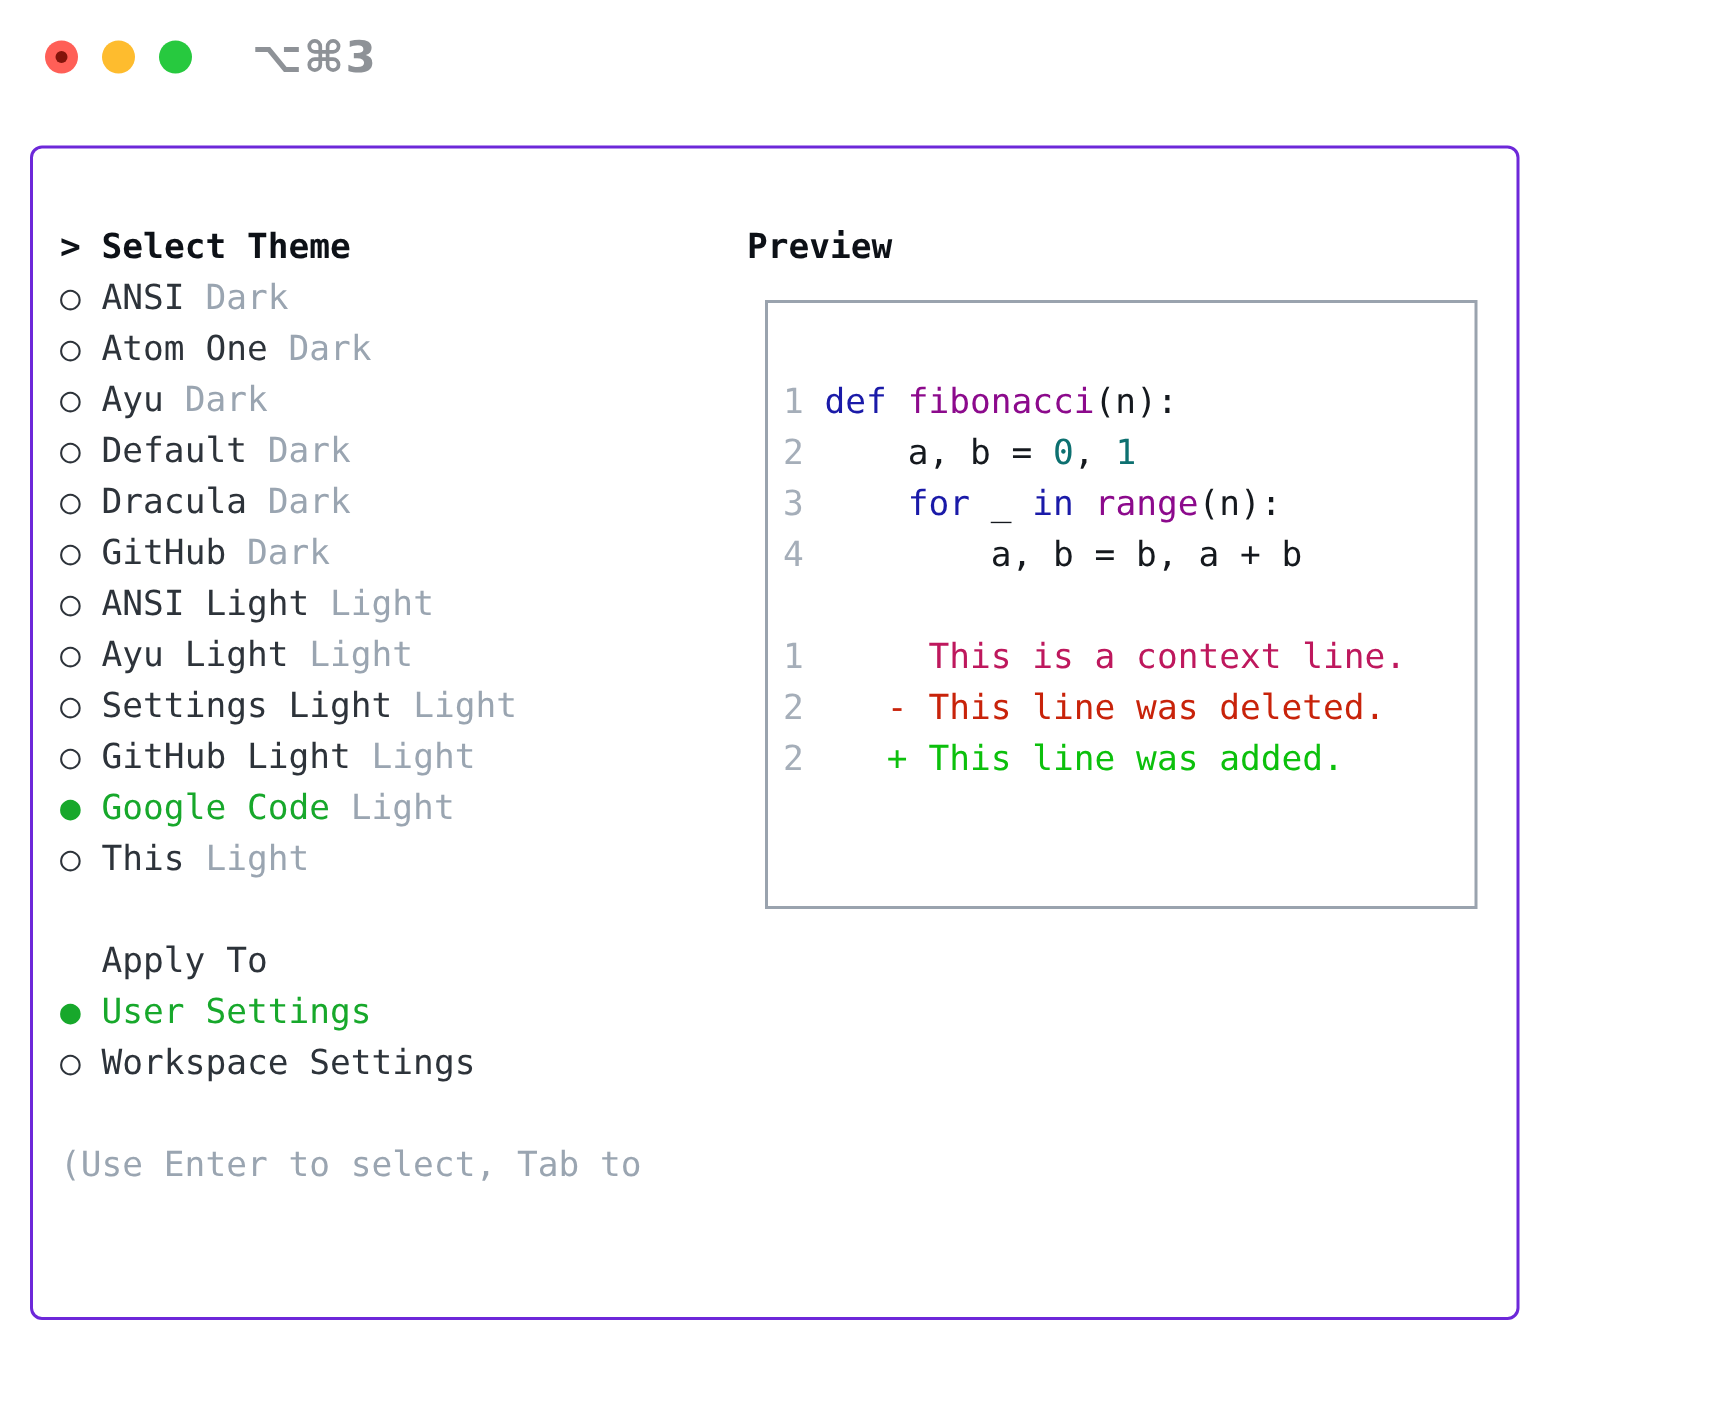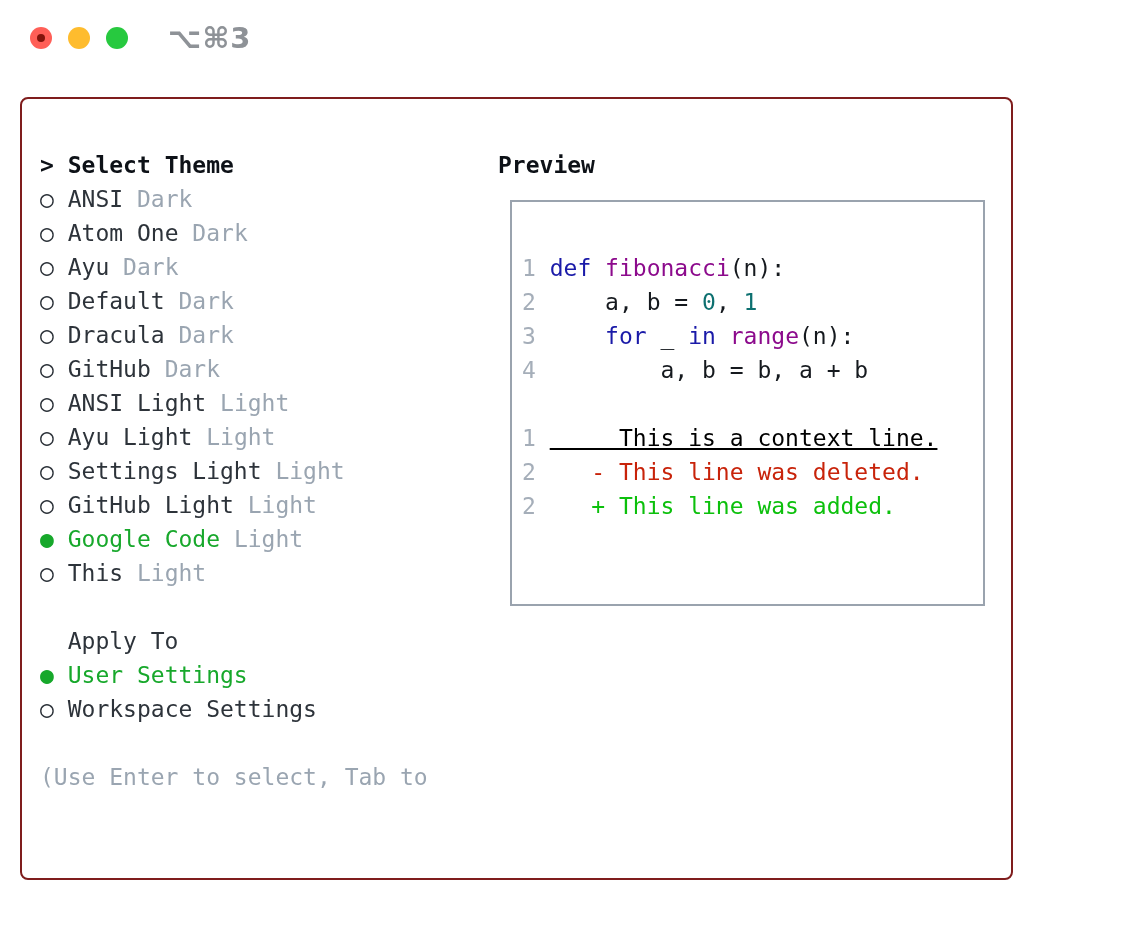--- a/index.html
+++ b/index.html
@@ -9,39 +9,39 @@
   
   .titlebar{position:absolute;left:30px;top:26px;height:24px;display:flex;align-items:center;}
   .light{width:22px;height:22px;border-radius:50%;margin-right:16px;position:relative;}
   .light-red{background:#ff5f57;}
   .light-red .inner{position:absolute;left:7px;top:7px;width:8px;height:8px;border-radius:50%;background:#82140b;}
   .light-yellow{background:#febc2e;}
   .light-green{background:#27c93f;}
   .titlebar-title{margin-left:24px;font-family:"DejaVu Sans",sans-serif;font-size:29px;font-weight:600;color:#8e9297;letter-spacing:1px;line-height:24px;}
 
   
-  .panel{position:absolute;left:20px;top:97px;width:993px;height:783px;box-sizing:border-box;border:2px solid #7f1d1d;border-radius:8px;background:#fff;}
+  .panel{position:absolute;left:20px;top:97px;width:993px;height:783px;box-sizing:border-box;border:2px solid #6d28d9;border-radius:8px;background:#fff;}
 
   .row{height:34px;line-height:34px;white-space:pre;font-size:23px;color:#2d333a;}
   .left-col{position:absolute;left:18px;top:49px;}
   .hdr{font-weight:bold;color:#0d1117;}
   .variant{color:#9aa5b1;}
   .sel{color:#17a82b;}
   .help{color:#9aa5b1;}
   .indent2{padding-left:2ch;}
 
   
   .preview-title{position:absolute;left:476px;top:49px;}
   .preview-box{position:absolute;left:488px;top:101px;width:475px;height:406px;box-sizing:border-box;border:2px solid #9aa3ae;padding:49px 0 0 10px;background:#fff;}
   .ln{color:#a5aeb9;}
   .kw{color:#1a1aa8;text-align:center;}
   .fn{color:#8c0a8c;}
   .num{color:#0d7070;}
   .pl{color:#15191e;}
-  .ctx{color:#000000;text-decoration:underline;}
+  .ctx{color:#be185d;}
   .del{color:#c8230a;margin-top:20px;}
   .add{color:#0cc00c;}
 </style>
 </head>
 <body>
 
 <div class="window">
 
   <div class="titlebar">
     <span class="light light-red">

